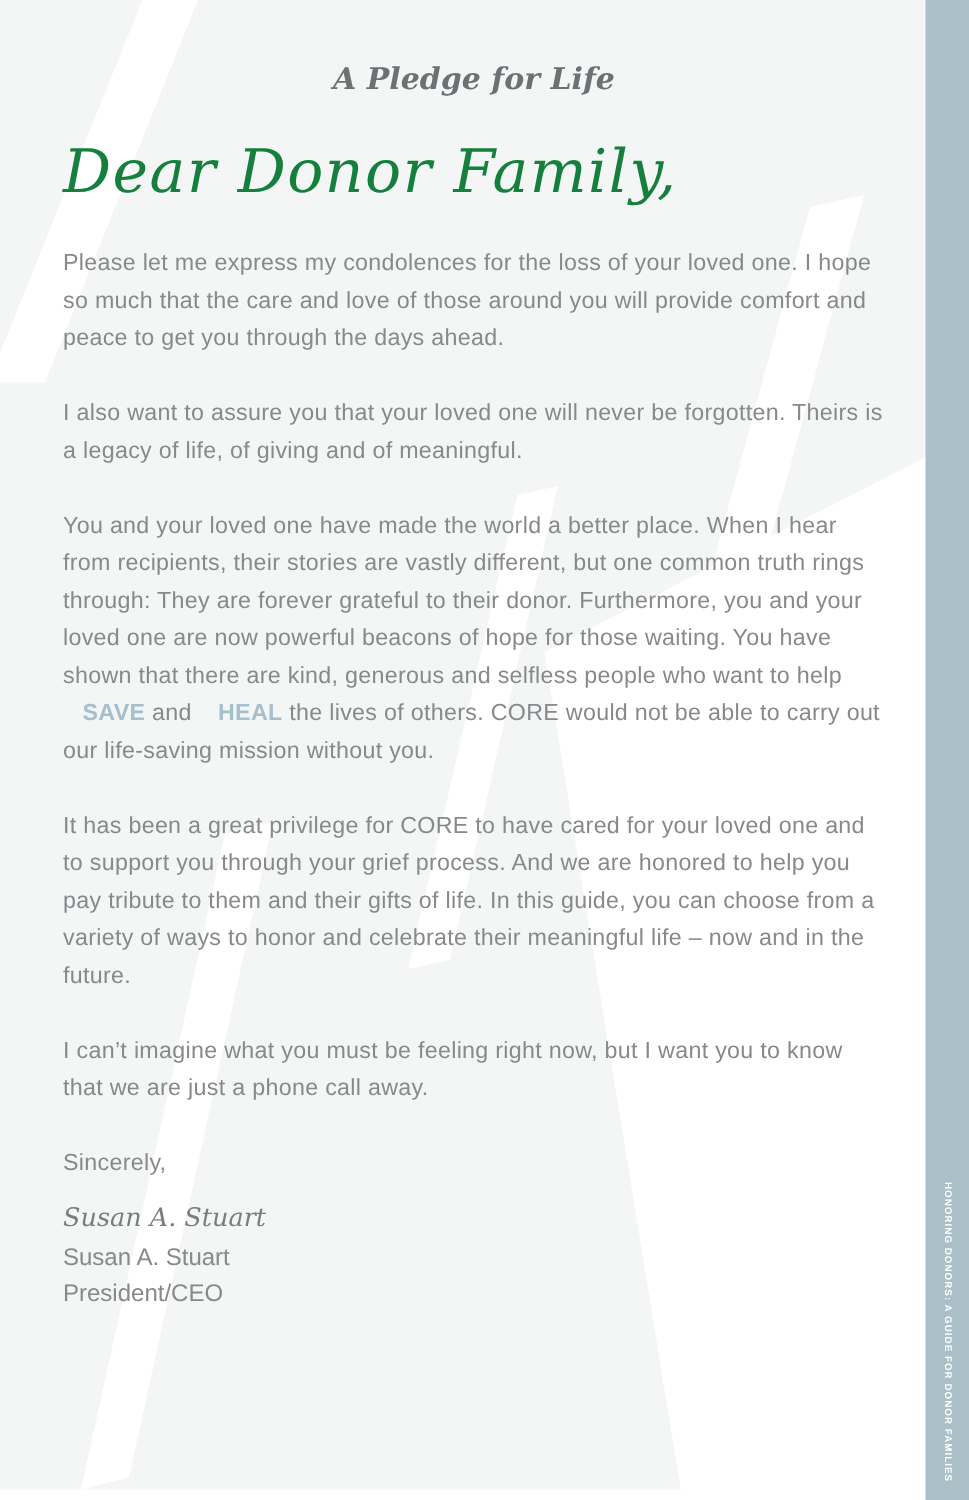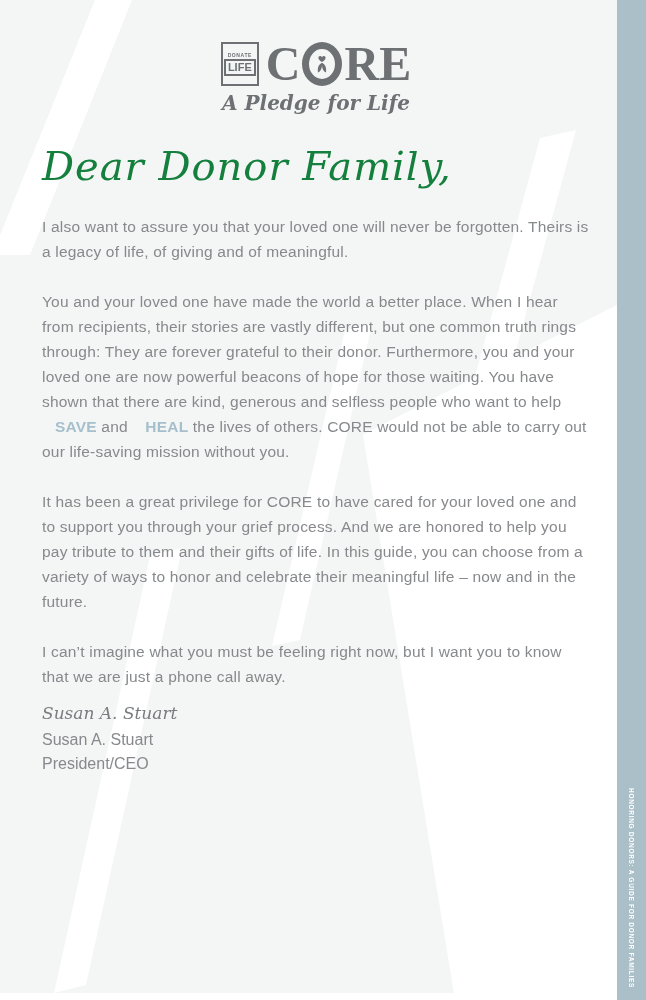--- a/index.html
+++ b/index.html
@@ -77,49 +77,35 @@
     <rect class="wm-white" x="0" y="993" width="617" height="7"></rect>
   </svg>
 
   <div class="sidebar">
     <span class="sidebar-text">HONORING DONORS: A GUIDE FOR DONOR FAMILIES</span>
   </div>
 
   <div class="content">
 
     <header class="logo-block">
-      <div class="logo-row">
-        <div class="badge">
-          <div class="badge-top">DONATE</div>
-          <div class="badge-bottom">LIFE</div>
-        </div>
-        <div class="brand">
-          <span>C</span>
-          <span class="o-circle">
-            <svg width="16" height="22" viewBox="0 0 16 22" fill="#6e7174">
-              <path d="M8 4.2 C7 2.2, 4.2 2.6, 4.4 4.9 C4.55 6.5, 6.3 7.8, 8 9.1 C9.7 7.8, 11.45 6.5, 11.6 4.9 C11.8 2.6, 9 2.2, 8 4.2 Z"></path>
-              <path d="M8 9.8 C4.8 11.4, 3.2 14.6, 4 19.5 C6.6 18.6, 7.9 15.8, 8 12.6 C8.1 15.8, 9.4 18.6, 12 19.5 C12.8 14.6, 11.2 11.4, 8 9.8 Z"></path>
-            </svg>
-          </span>
-          <span>RE</span>
-        </div>
-      </div>
       <div class="tagline">A Pledge for Life</div>
     </header>
 
     <h1 class="greeting">Dear Donor Family,</h1>
 
+    <p>Please let me express my condolences for the loss of your loved one. I hope so much that the care and love of those around you will provide comfort and peace to get you through the days ahead.</p>
 
     <p>I also want to assure you that your loved one will never be forgotten. Theirs is a legacy of life, of giving and of meaningful.</p>
 
     <p><span>You and your loved one have made the world a better place. When I hear from recipients, their stories are vastly different, but one common truth rings through: They are forever grateful to their donor. Furthermore, you and your loved one are now powerful beacons of hope for those waiting. You have shown that there are kind, generous and selfless people who want to help </span><span class="hl">SAVE</span><span> and </span><span class="hl">HEAL</span><span> the lives of others. CORE would not be able to carry out our life-saving mission without you.</span></p>
 
     <p>It has been a great privilege for CORE to have cared for your loved one and to support you through your grief process. And we are honored to help you pay tribute to them and their gifts of life. In this guide, you can choose from a variety of ways to honor and celebrate their meaningful life – now and in the future.</p>
 
     <p>I can’t imagine what you must be feeling right now, but I want you to know that we are just a phone call away.</p>
 
+    <p class="closing">Sincerely,</p>
 
     <div class="signature-script">Susan A. Stuart</div>
     <div class="signer-name">Susan A. Stuart</div>
     <div class="signer-title">President/CEO</div>
   </div>
 
 </div>
 
 </body></html>

